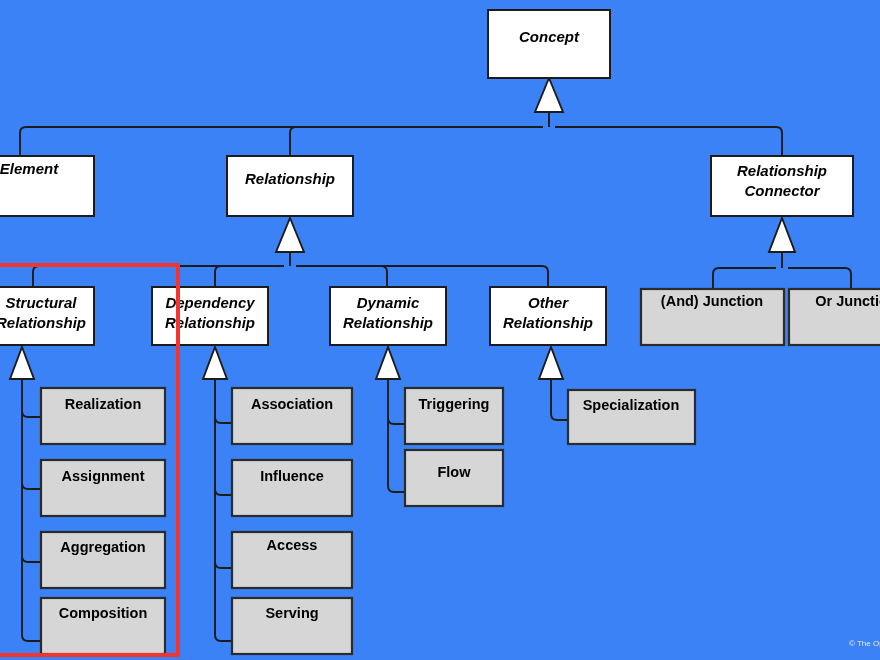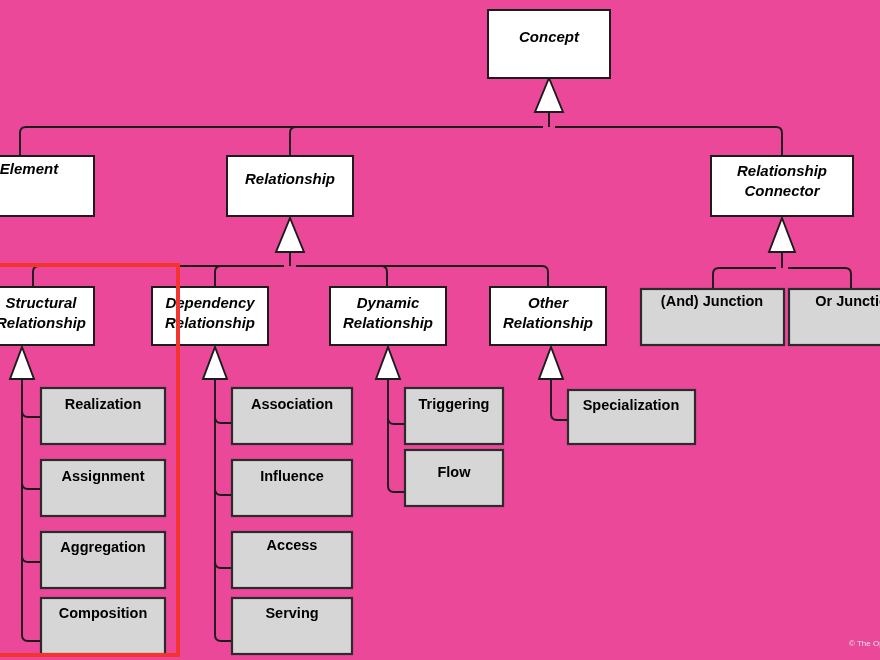--- a/index.html
+++ b/index.html
@@ -11,21 +11,21 @@
   body {
     width: 880px;
     height: 660px;
     overflow: hidden;
     font-family: "Liberation Sans", sans-serif;
   }
   #diagram-root {
     position: relative;
     width: 880px;
     height: 660px;
-    background: #ec4899;
+    background: #3b82f6;
   }
   svg.diagram-canvas {
     display: block;
     width: 880px;
     height: 660px;
   }
   .box-rect {
     fill: #ffffff;
     stroke: #1c1c1c;
     stroke-width: 2;

